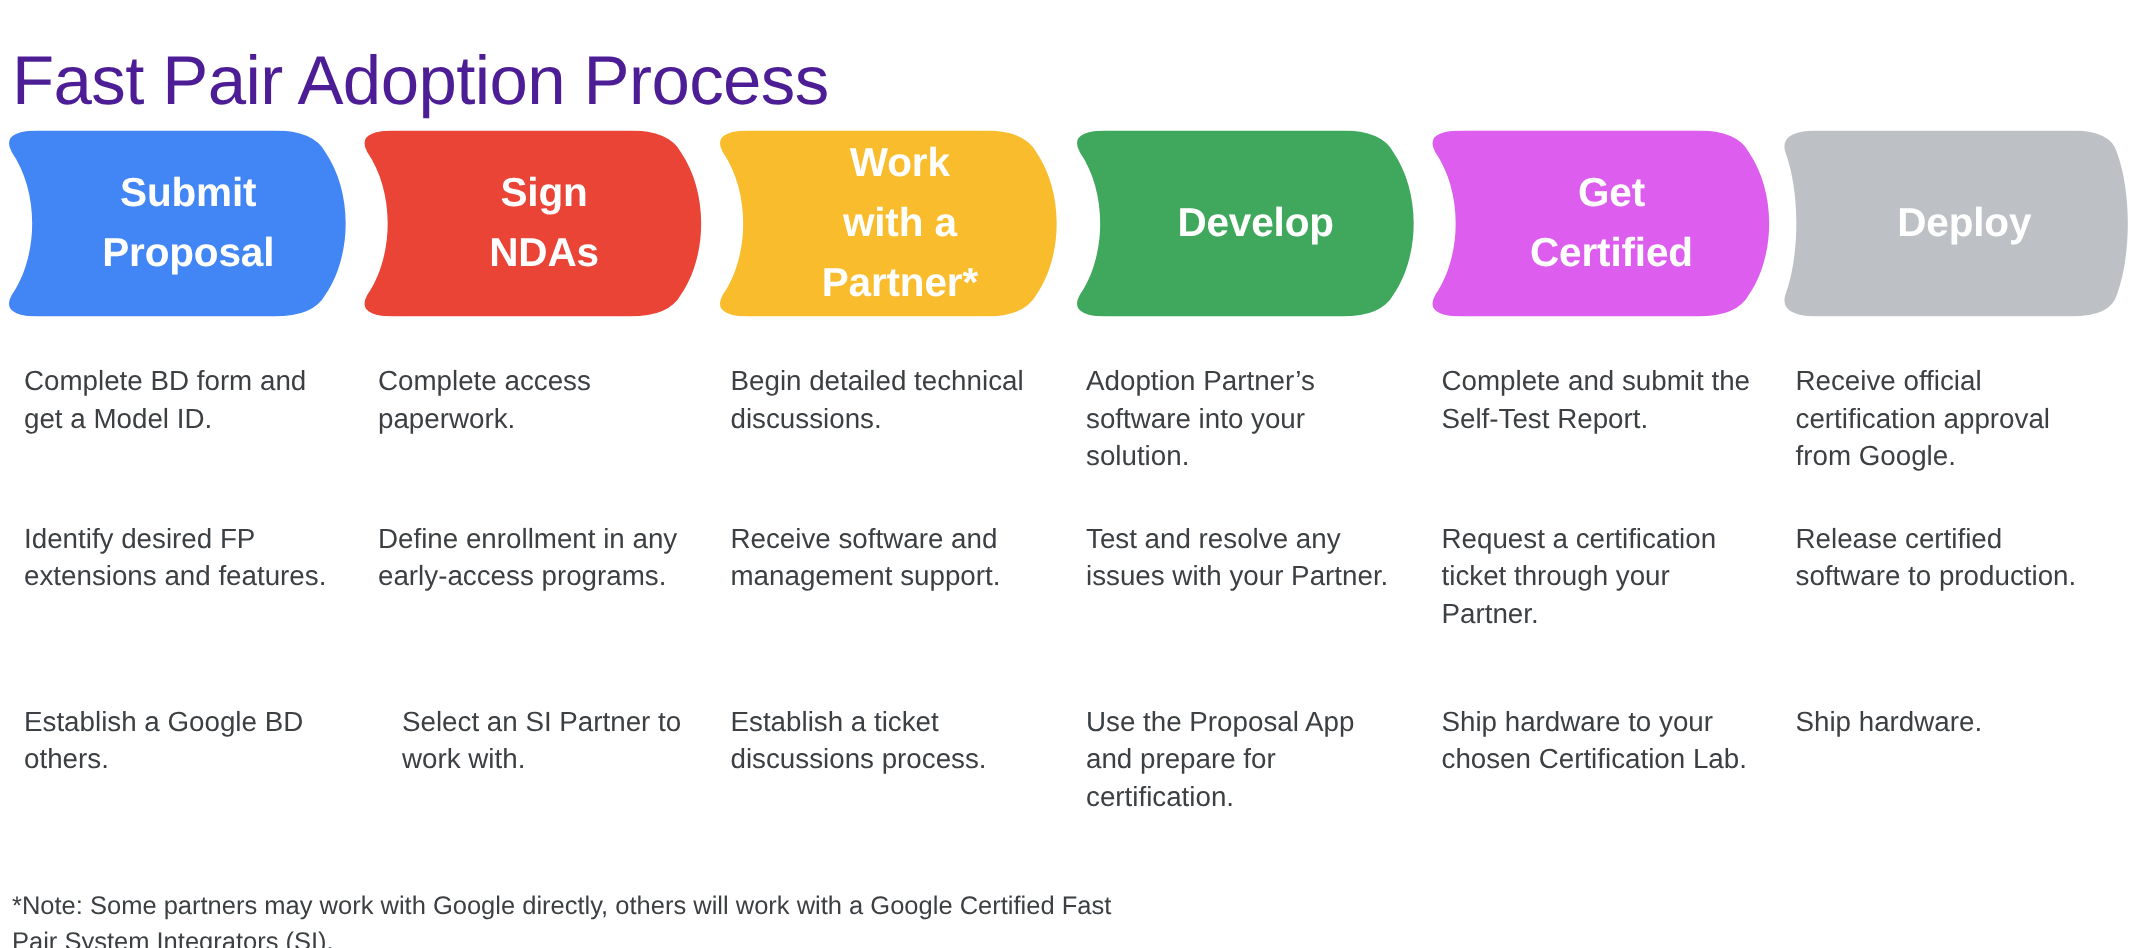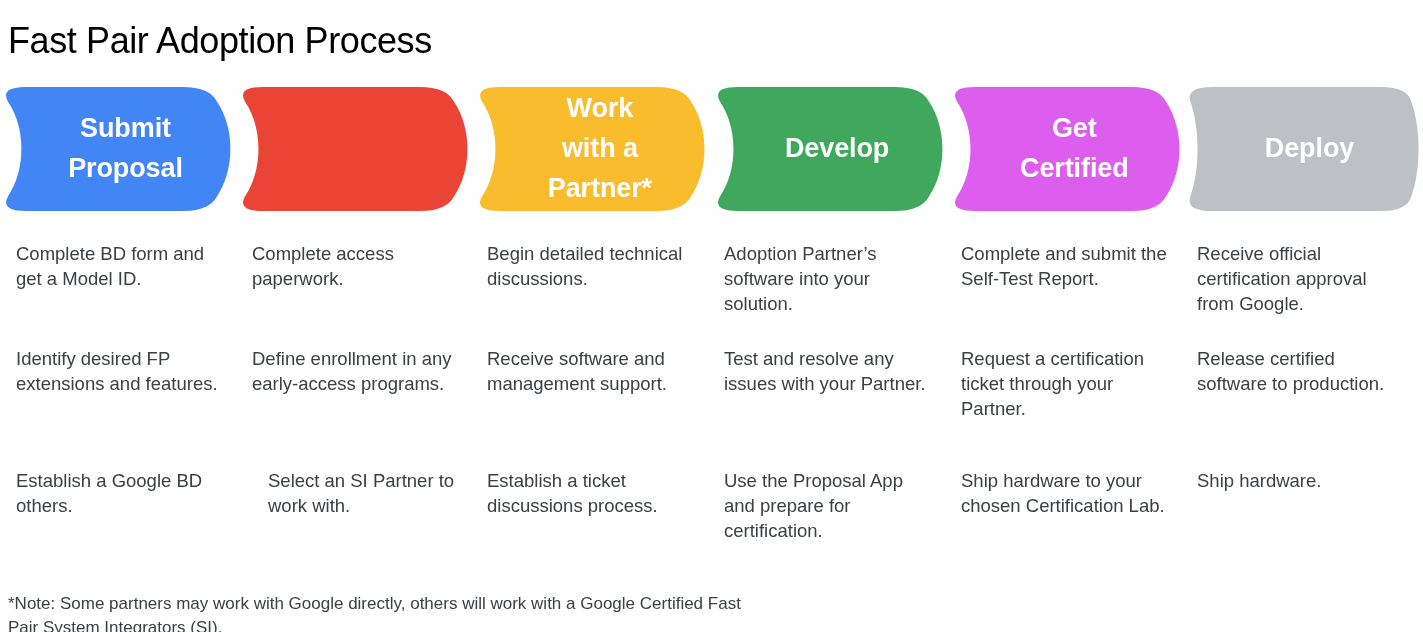--- a/index.html
+++ b/index.html
@@ -14,24 +14,24 @@
     color: #3c4043;
     overflow: hidden;
     position: relative;
   }
 
   
   .page-title {
     position: absolute;
     left: 8px;
     top: -6px;
-    font-size: 36px;
+    font-size: 46px;
     font-weight: 400;
     letter-spacing: -0.4px;
-    color: #000000;
+    color: #4c1d95;
     white-space: nowrap;
     line-height: 1.25;
   }
 
   
   .chevron-banner {
     position: absolute;
     left: 0;
     top: 87px;
     width: 1423px;
@@ -110,20 +110,22 @@
       <svg class="chevron-svg" viewBox="0 0 235 124" preserveAspectRatio="none">
         <path d="M 26 0 L 183 0 Q 209 0 216.8 14.3 C 235 40.92 235 83.08 216.8 109.7 Q 209 124 183 124 L 26 124 Q 0 124 7.8 109.7 C 26 83.08 26 40.92 7.8 14.3 Q 0 0 26 0 Z" fill="#4285F4"></path>
       </svg>
       <div class="chevron-label" style="color: rgb(255, 255, 255); transform: translateX(8px);">Submit
 Proposal</div>
     </div>
     <div class="chevron" style="left: 237.2px; width: 235px;">
       <svg class="chevron-svg" viewBox="0 0 235 124" preserveAspectRatio="none">
         <path d="M 26 0 L 183 0 Q 209 0 216.8 14.3 C 235 40.92 235 83.08 216.8 109.7 Q 209 124 183 124 L 26 124 Q 0 124 7.8 109.7 C 26 83.08 26 40.92 7.8 14.3 Q 0 0 26 0 Z" fill="#E94436"></path>
       </svg>
+      <div class="chevron-label" style="color: rgb(255, 255, 255); transform: translateX(8px);">Sign
+NDAs</div>
     </div>
     <div class="chevron" style="left: 474.4px; width: 235px;">
       <svg class="chevron-svg" viewBox="0 0 235 124" preserveAspectRatio="none">
         <path d="M 26 0 L 183 0 Q 209 0 216.8 14.3 C 235 40.92 235 83.08 216.8 109.7 Q 209 124 183 124 L 26 124 Q 0 124 7.8 109.7 C 26 83.08 26 40.92 7.8 14.3 Q 0 0 26 0 Z" fill="#F9BC2C"></path>
       </svg>
       <div class="chevron-label" style="color: rgb(255, 255, 255); transform: translateX(8px);">Work
 with a
 Partner*</div>
     </div>
     <div class="chevron" style="left: 711.6px; width: 235px;">

